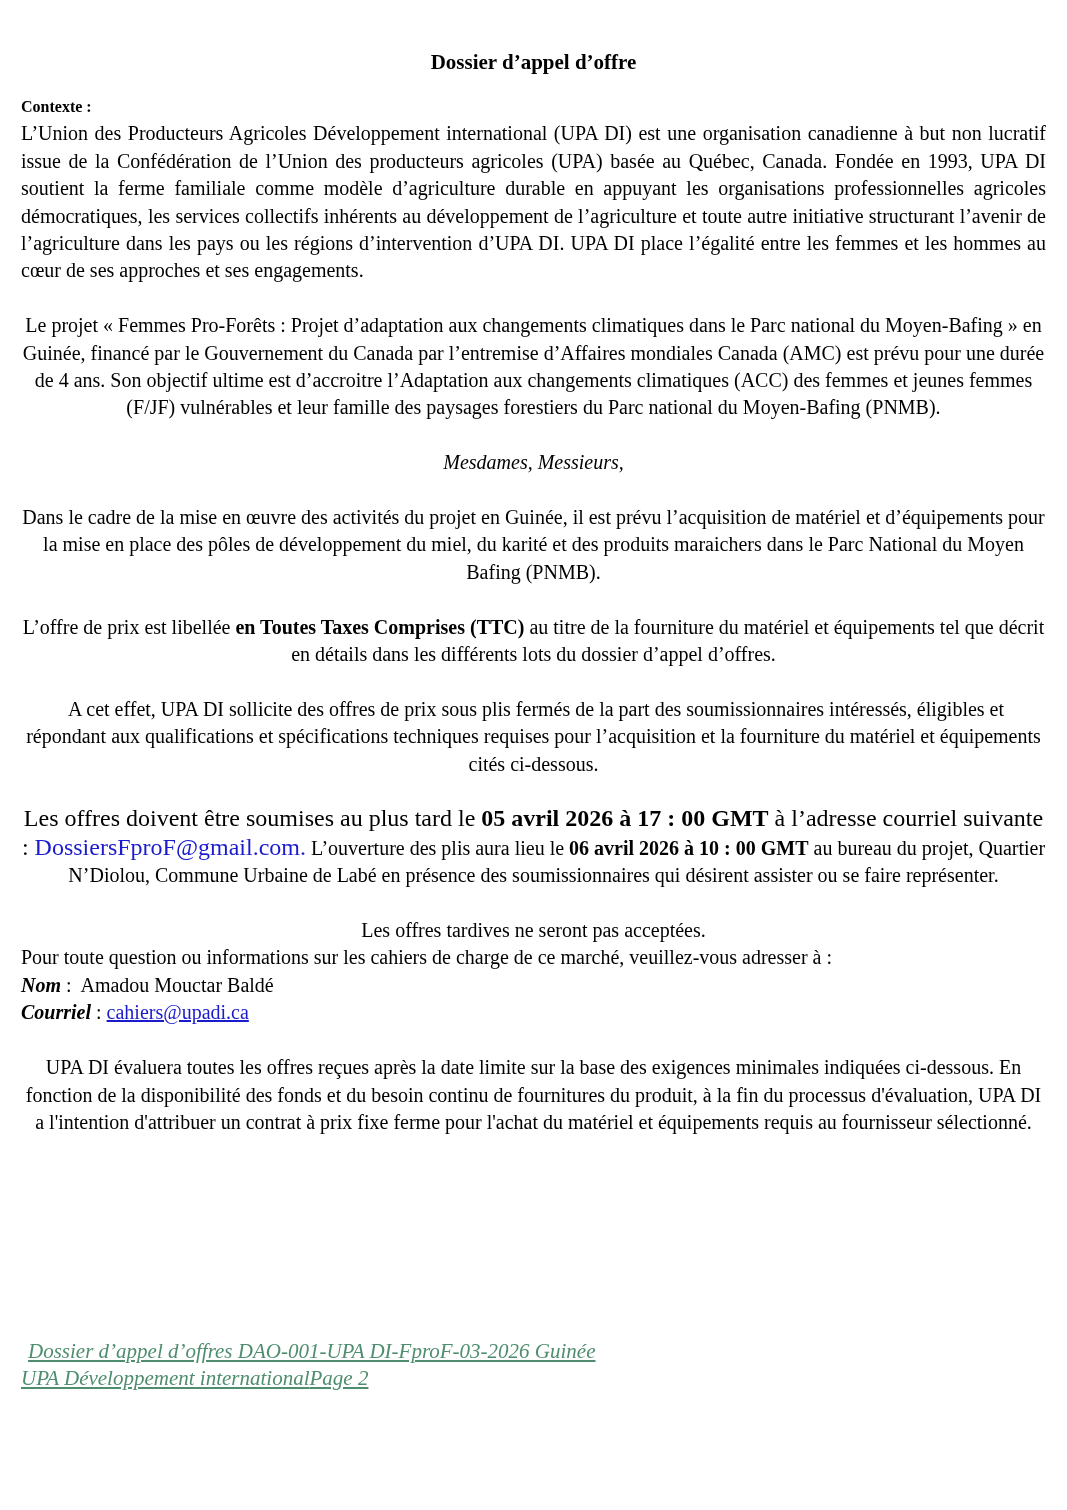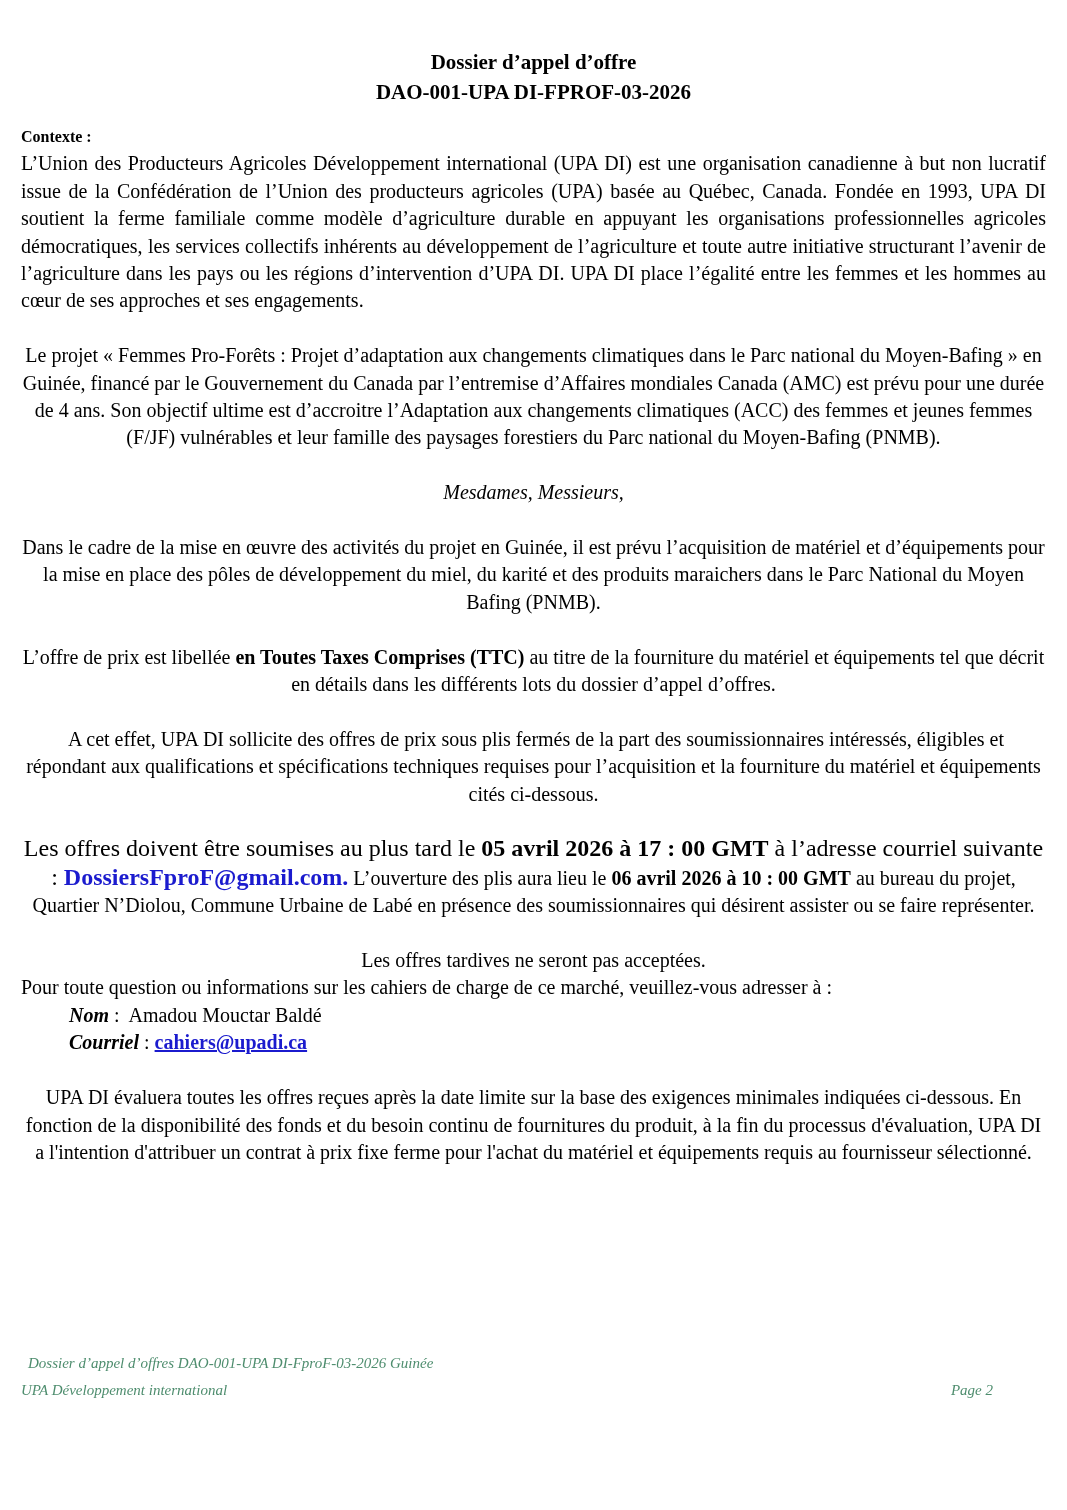--- a/index.html
+++ b/index.html
@@ -13,46 +13,46 @@
     font-family: "Liberation Serif", "DejaVu Serif", serif;
     overflow: hidden;
     box-sizing: border-box;
     padding: 47px 21px 0 21px;
   }
   .title { text-align: center; font-weight: bold; font-size: 21px; line-height: 30px; }
   .heading { margin: 16px 0 0 0; font-weight: bold; font-size: 16px; line-height: 27.4px; }
   p.body { margin: 0; font-size: 20px; line-height: 27.4px; }
   p.sp { margin-top: 27.4px; text-align: center; }
   .just { text-align: justify; }
-  .it { font-style: italic; margin-left: 48px; }
+  .it { font-style: italic; }
   b { font-weight: bold; }
   .lg { font-size: 24px; }
-  .link { color: var(--link_blue, #1b1bce); font-weight: bold; }
+  .link { color: var(--link_blue, #1b1bce); }
   .link.ul { text-decoration: underline; }
   .contact-line { font-size: 20px; line-height: 27.4px; }
   .footer {
     position: absolute;
-    left: 21px; right: 21px; bottom: 6px;
+    left: 21px; right: 21px; bottom: 18px;
     color: var(--footer_green, #4e8d6e);
     font-style: italic;
-    font-size: 15px;
+    font-size: 21px;
     line-height: 27px;
+    text-decoration: underline;
   }
   .f-line1 { margin-left: 7px; }
-  .f-line2 { display: flex; justify-content: space-between; }
+  .f-line2 { display: flex; }
   .pagenum { margin-right: 53px; }
 </style>
 </head>
 <body>
 
 <div class="page">
 
   <div class="title">
     <div>Dossier d’appel d’offre</div>
-    <div>DAO-001-UPA DI-FPROF-03-2026</div>
   </div>
 
   <p class="heading">Contexte :</p>
 
   <p class="body just">L’Union des Producteurs Agricoles Développement international (UPA DI) est une organisation canadienne à but non lucratif issue de la Confédération de l’Union des producteurs agricoles (UPA) basée au Québec, Canada. Fondée en 1993, UPA DI soutient la ferme familiale comme modèle d’agriculture durable en appuyant les organisations professionnelles agricoles démocratiques, les services collectifs inhérents au développement de l’agriculture et toute autre initiative structurant l’avenir de l’agriculture dans les pays ou les régions d’intervention d’UPA DI. UPA DI place l’égalité entre les femmes et les hommes au cœur de ses approches et ses engagements.</p>
 
   <p class="body just sp">Le projet « Femmes Pro-Forêts : Projet d’adaptation aux changements climatiques dans le Parc national du Moyen-Bafing » en Guinée, financé par le Gouvernement du Canada par l’entremise d’Affaires mondiales Canada (AMC) est prévu pour une durée de 4 ans. Son objectif ultime est d’accroitre l’Adaptation aux changements climatiques (ACC) des femmes et jeunes femmes (F/JF) vulnérables et leur famille des paysages forestiers du Parc national du Moyen-Bafing (PNMB).</p>
 
   <p class="body it sp">Mesdames, Messieurs,</p>
 

